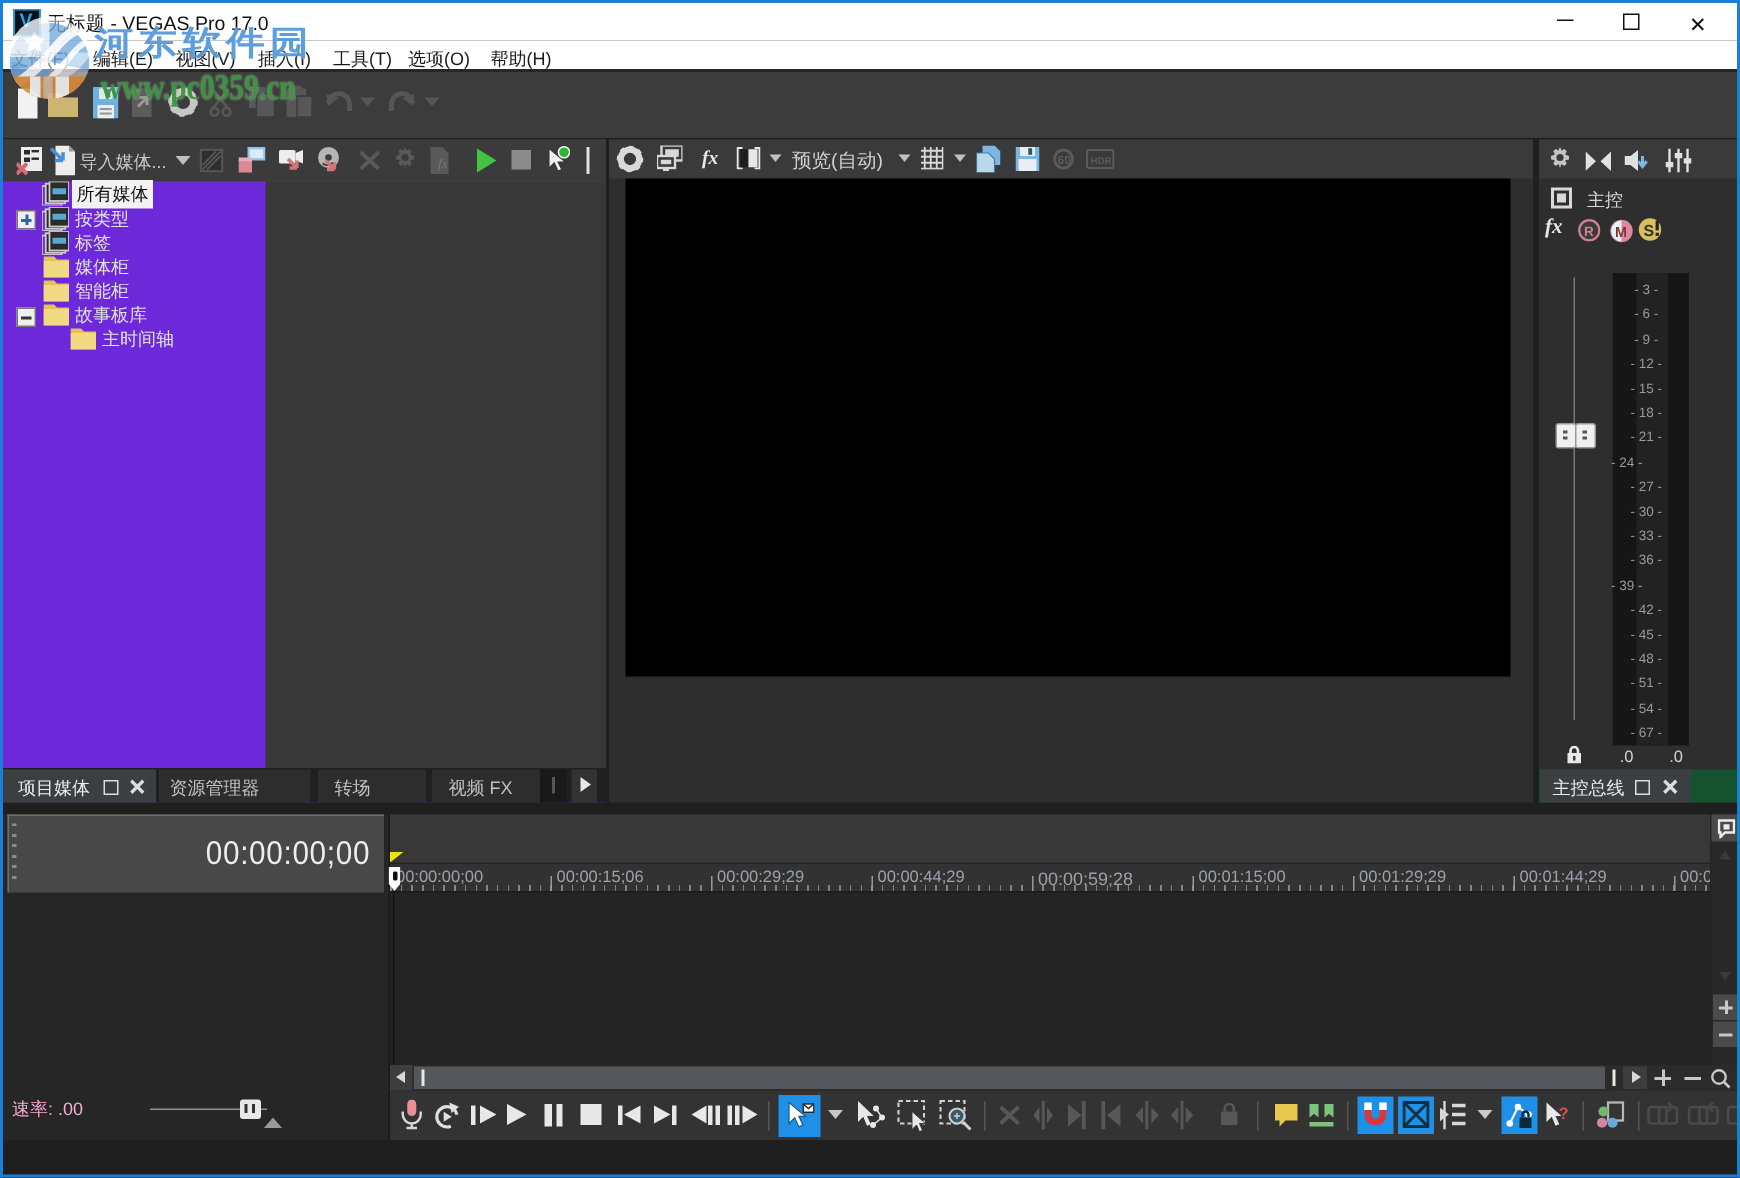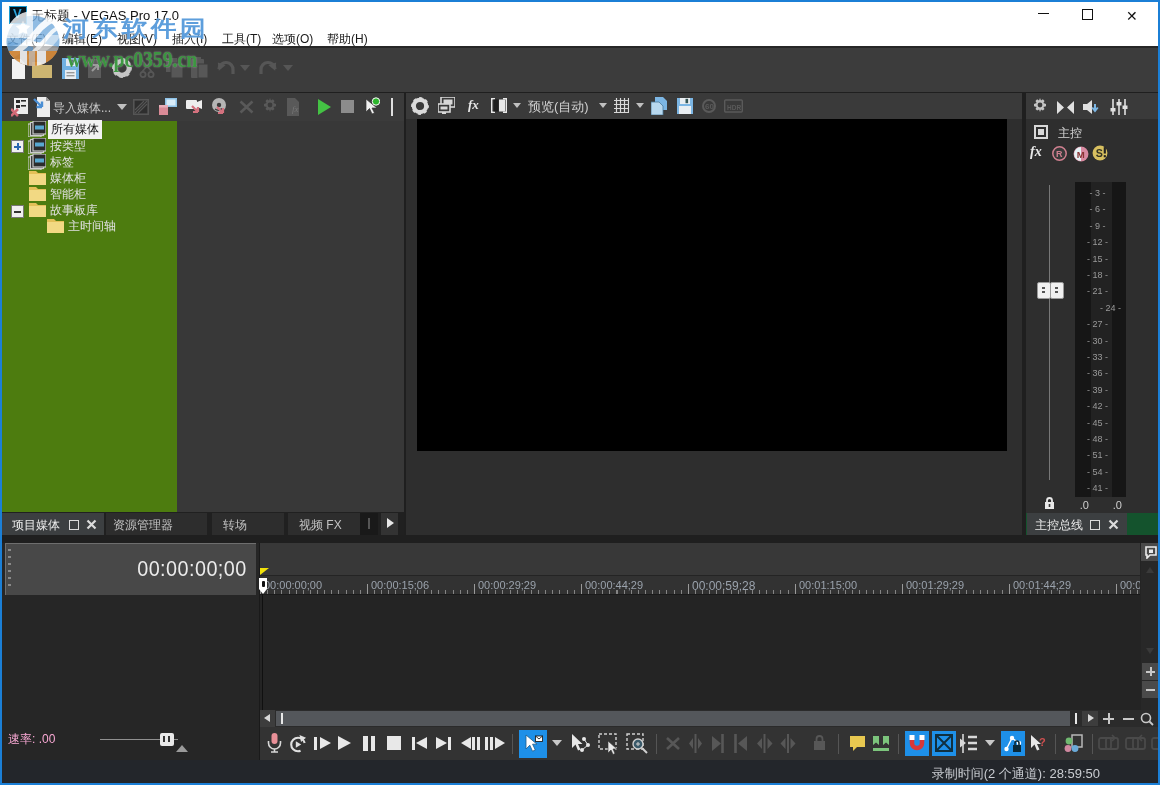--- a/index.html
+++ b/index.html
@@ -77,21 +77,21 @@
         <path d="M9 10H0l4.5-7z" fill="#565656" transform="rotate(-40 4 7)"></path>
       </svg>
 <div class="a" style="left:240px;top:19px;width:0;height:0;border-left:5px solid transparent;border-right:5px solid transparent;border-top:6px solid #565656"></div>
 <svg class="a" style="left:258px;top:13px" width="20" height="18" viewBox="0 0 20 18">
         <path d="M17 10A7 7 0 003 11v4" stroke="#565656" stroke-width="3.2" fill="none"></path>
         <path d="M11 10h9l-4.5-7z" fill="#565656" transform="rotate(40 16 7)"></path>
       </svg>
 <div class="a" style="left:283px;top:19px;width:0;height:0;border-left:5px solid transparent;border-right:5px solid transparent;border-top:6px solid #565656"></div>
 </div>
 
-<div class="a" style="left:0;top:93px;width:404px;height:442px;background:#4d7c0f">
+<div class="a" style="left:0;top:93px;width:404px;height:442px;background:#6d28d9">
   <div class="a" style="left:0;top:0;width:404px;height:28px;background:#3b3b3b" id="pmtb">
     <svg class="a" style="left:11px;top:5px" width="17" height="19" viewBox="0 0 17 19">
           <rect x="3" y="0" width="14" height="16" fill="#ededed"></rect>
           <rect x="5" y="2" width="4" height="3" fill="#2a2a2a"></rect>
           <rect x="10" y="2" width="5" height="1.6" fill="#2a2a2a"></rect>
           <rect x="5" y="7" width="4" height="3" fill="#2a2a2a"></rect>
           <rect x="10" y="7" width="5" height="1.6" fill="#2a2a2a"></rect>
           <path d="M0 11l7 7M7 11l-7 7" stroke="#d46a77" stroke-width="2.6"></path>
         </svg>
     <svg class="a" style="left:33px;top:4px" width="17" height="20" viewBox="0 0 17 20">
@@ -305,32 +305,32 @@
       </svg>
     <div class="a" style="left:49px;top:89px;width:51px;height:315px;background:#161616"></div>
     <div class="a" style="left:65px;top:89px;width:21px;height:315px;background:#222"></div>
     <div class="a" style="left:48px;top:95.0px;width:47px;text-align:center;font-size:9px;color:#9a9a9a">- 3 -</div>
     <div class="a" style="left:48px;top:111.4px;width:47px;text-align:center;font-size:9px;color:#9a9a9a">- 6 -</div>
     <div class="a" style="left:48px;top:127.8px;width:47px;text-align:center;font-size:9px;color:#9a9a9a">- 9 -</div>
     <div class="a" style="left:48px;top:144.2px;width:47px;text-align:center;font-size:9px;color:#9a9a9a">- 12 -</div>
     <div class="a" style="left:48px;top:160.6px;width:47px;text-align:center;font-size:9px;color:#9a9a9a">- 15 -</div>
     <div class="a" style="left:48px;top:177.0px;width:47px;text-align:center;font-size:9px;color:#9a9a9a">- 18 -</div>
     <div class="a" style="left:48px;top:193.4px;width:47px;text-align:center;font-size:9px;color:#9a9a9a">- 21 -</div>
-    <div class="a" style="left:48px;top:209.8px;width:47px;text-align:right;font-size:9px;color:#9a9a9a">- 24 -</div>
+    <div class="a" style="left:48px;top:209.8px;width:47px;text-align:left;font-size:9px;color:#9a9a9a">- 24 -</div>
     <div class="a" style="left:48px;top:226.2px;width:47px;text-align:center;font-size:9px;color:#9a9a9a">- 27 -</div>
     <div class="a" style="left:48px;top:242.6px;width:47px;text-align:center;font-size:9px;color:#9a9a9a">- 30 -</div>
     <div class="a" style="left:48px;top:259.0px;width:47px;text-align:center;font-size:9px;color:#9a9a9a">- 33 -</div>
     <div class="a" style="left:48px;top:275.4px;width:47px;text-align:center;font-size:9px;color:#9a9a9a">- 36 -</div>
-    <div class="a" style="left:48px;top:291.8px;width:47px;text-align:center;font-size:9px;color:#9a9a9a">- 39 -</div>
+    <div class="a" style="left:48px;top:291.8px;width:47px;font-size:9px;color:#9a9a9a">- 39 -</div>
     <div class="a" style="left:48px;top:308.2px;width:47px;text-align:center;font-size:9px;color:#9a9a9a">- 42 -</div>
     <div class="a" style="left:48px;top:324.6px;width:47px;text-align:center;font-size:9px;color:#9a9a9a">- 45 -</div>
     <div class="a" style="left:48px;top:341.0px;width:47px;text-align:center;font-size:9px;color:#9a9a9a">- 48 -</div>
     <div class="a" style="left:48px;top:357.4px;width:47px;text-align:center;font-size:9px;color:#9a9a9a">- 51 -</div>
     <div class="a" style="left:48px;top:373.8px;width:47px;text-align:center;font-size:9px;color:#9a9a9a">- 54 -</div>
-    <div class="a" style="left:48px;top:390.2px;width:47px;text-align:center;font-size:9px;color:#9a9a9a">- 41 -</div>
+    <div class="a" style="left:48px;top:390.2px;width:47px;text-align:center;font-size:9px;color:#9a9a9a">- 67 -</div>
 
     <div class="a" style="left:23px;top:92px;width:1px;height:295px;background:#777"></div>
     <div class="a" style="left:11px;top:189px;width:12px;height:15px;background:#f0f0f0;border-radius:2px;border:1px solid #999">
         <div style="position:absolute;left:4px;top:4px;width:3px;height:2px;background:#555"></div>
         <div style="position:absolute;left:4px;top:8px;width:3px;height:2px;background:#555"></div>
       </div>
     <div class="a" style="left:24px;top:189px;width:12px;height:15px;background:#f0f0f0;border-radius:2px;border:1px solid #999">
         <div style="position:absolute;left:4px;top:4px;width:3px;height:2px;background:#555"></div>
         <div style="position:absolute;left:4px;top:8px;width:3px;height:2px;background:#555"></div>
       </div>
@@ -566,23 +566,20 @@
     <div class="a" style="left:5px;top:24px;width:0;height:0;border-left:4.5px solid transparent;border-right:4.5px solid transparent;border-bottom:6px solid #3a3a3a"></div>
     <div class="a" style="left:5px;top:105px;width:0;height:0;border-left:4.5px solid transparent;border-right:4.5px solid transparent;border-top:6px solid #3a3a3a"></div>
     <div class="a" style="left:1px;top:120px;width:18px;height:17px;background:#4a4a4a"></div>
     <div class="a" style="left:5px;top:127.5px;width:9px;height:2px;background:#c8c8c8"></div>
         <div class="a" style="left:8.5px;top:124px;width:2px;height:9px;background:#c8c8c8"></div>
     <div class="a" style="left:1px;top:138px;width:18px;height:17px;background:#4a4a4a"></div>
     <div class="a" style="left:5px;top:145.5px;width:9px;height:2px;background:#c8c8c8"></div>
   </div>
 </div>
 
-<div class="a" style="left:0;top:760px;width:1160px;height:23px;background:#23262b">
-      <span style="position:absolute;right:60px;top:5px;font-size:13px;color:#c9ccd1;white-space:nowrap">录制时间(2 个通道): 28:59:50</span>
-    </div>
 
 <div class="a" id="wm" style="left:0;top:0;width:620px;height:200px;pointer-events:none">
     <svg class="a" style="left:5px;top:11px;opacity:0.9" width="56" height="56" viewBox="0 0 56 56">
       <defs>
           <clipPath id="lc">
             <circle cx="28" cy="27.5" r="27.5"></circle>
           </clipPath>
         </defs>
       <g clip-path="url(#lc)">
         <circle cx="28" cy="27.5" r="27.5" fill="rgba(255,255,255,0.55)"></circle>

